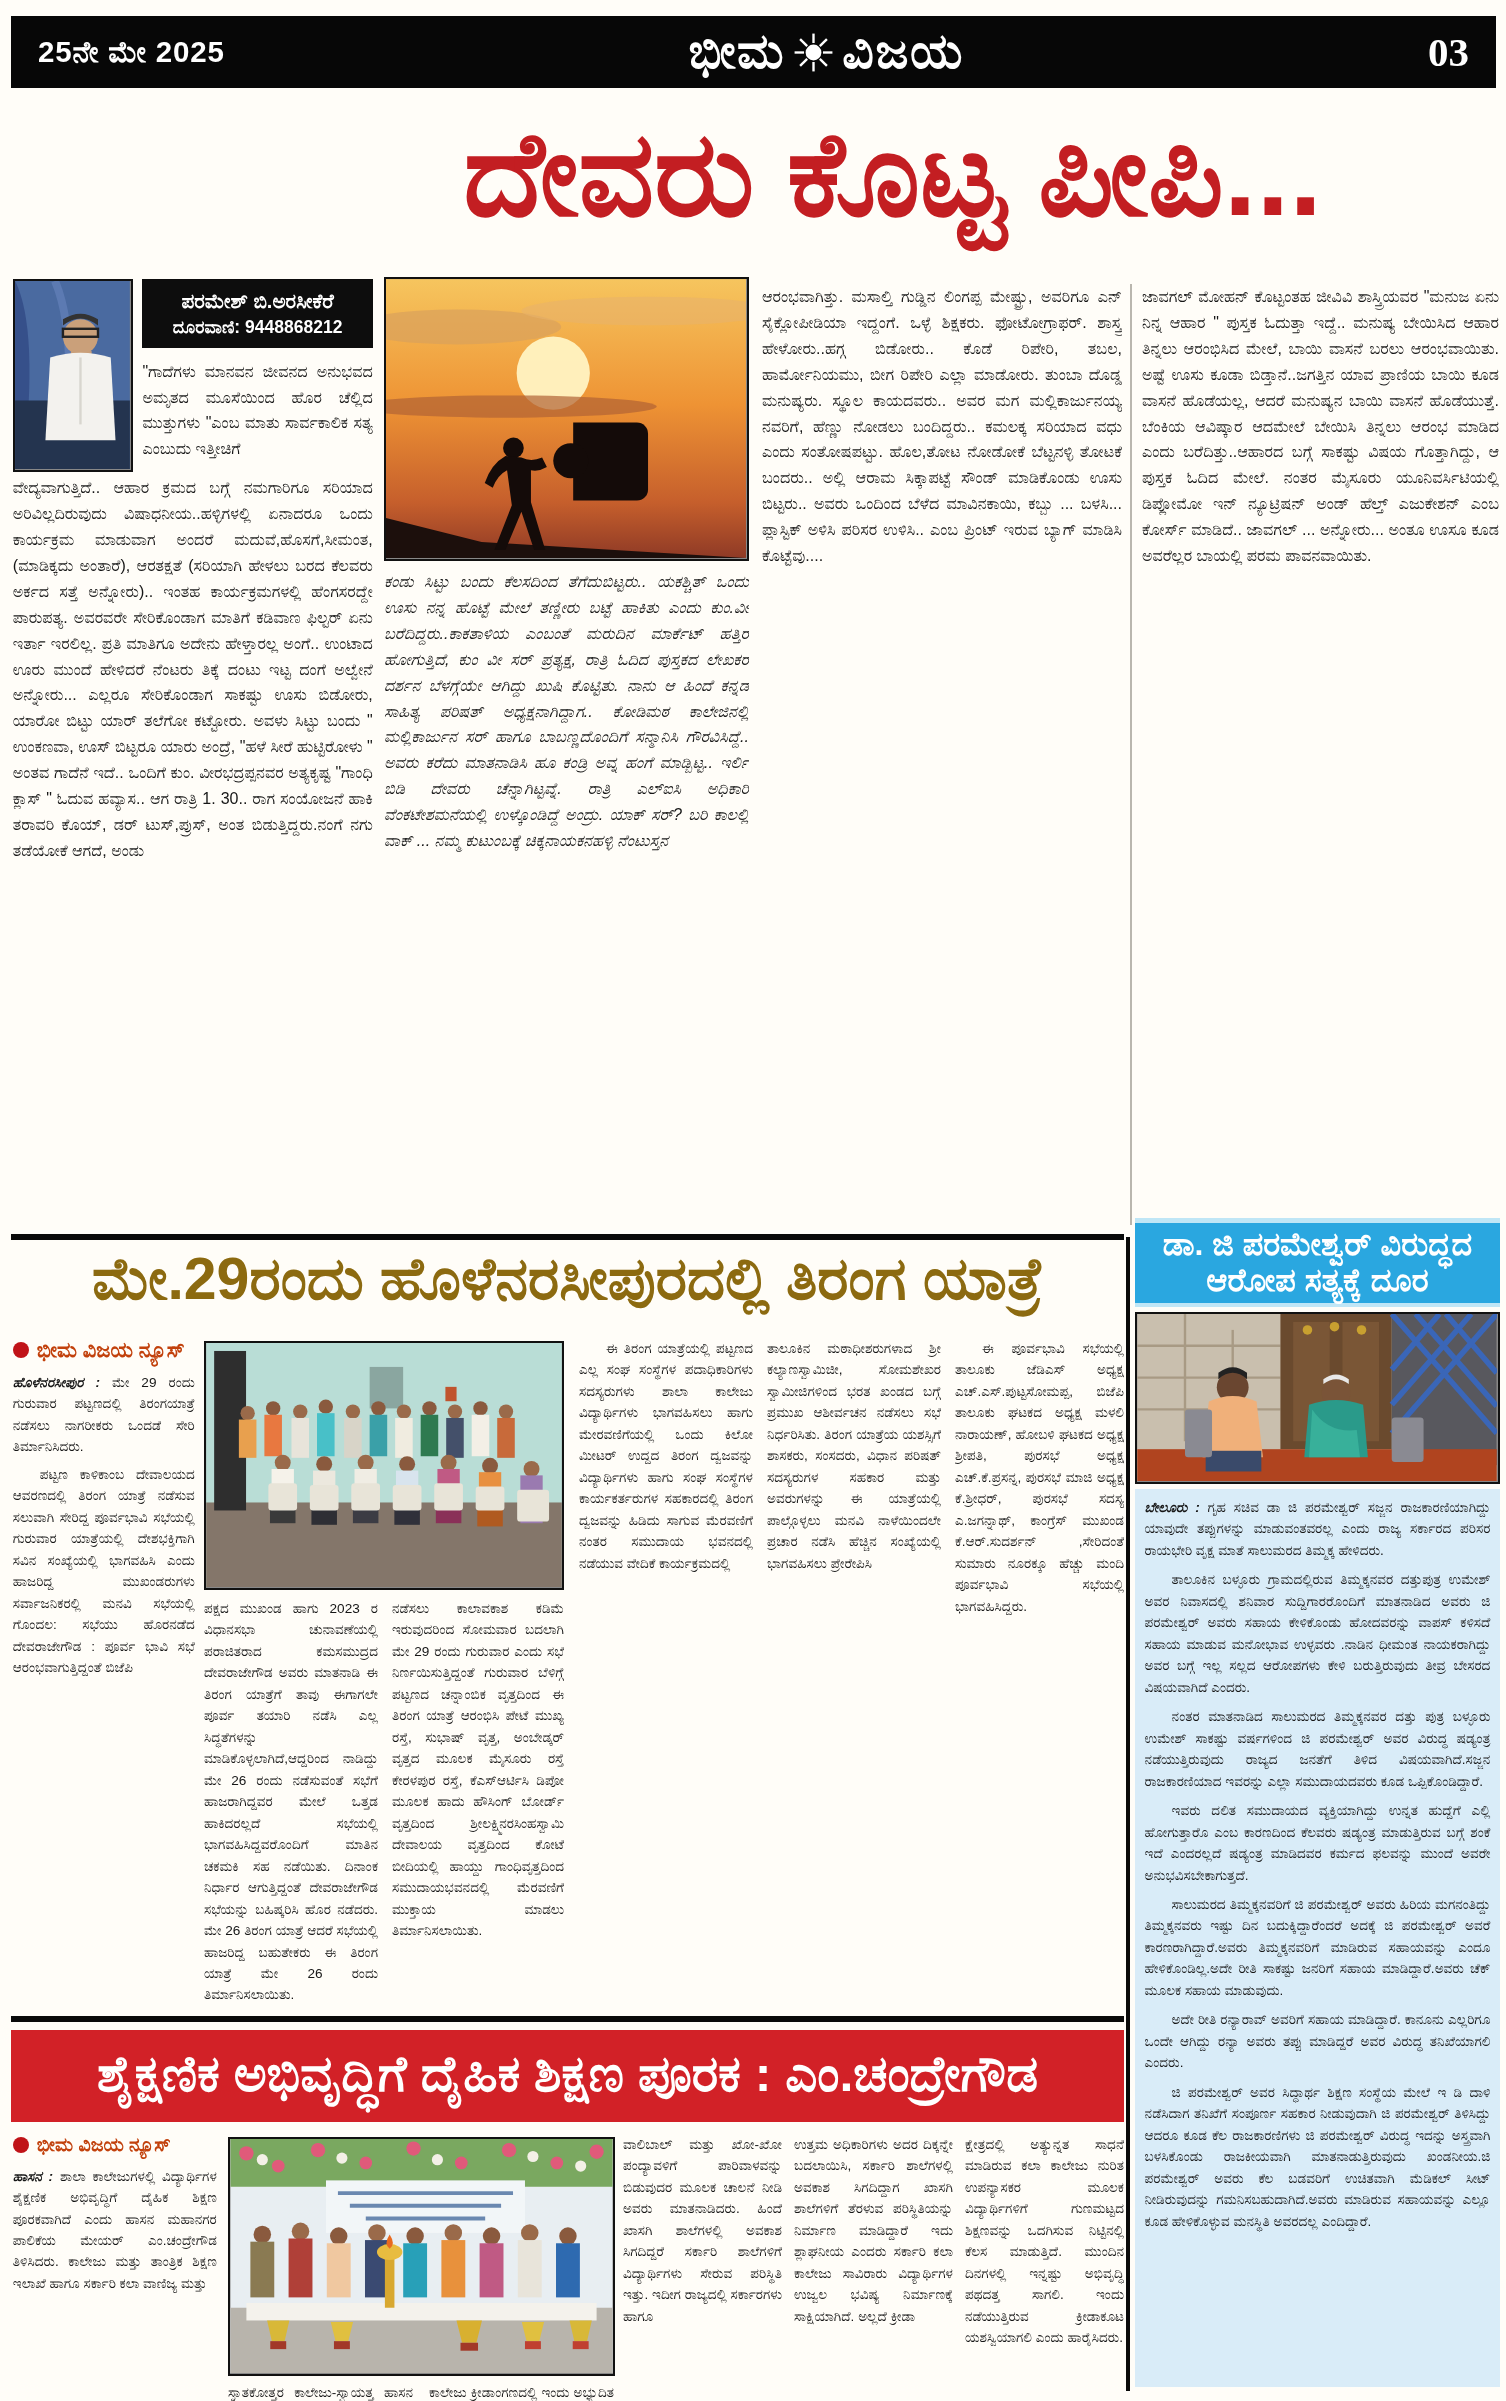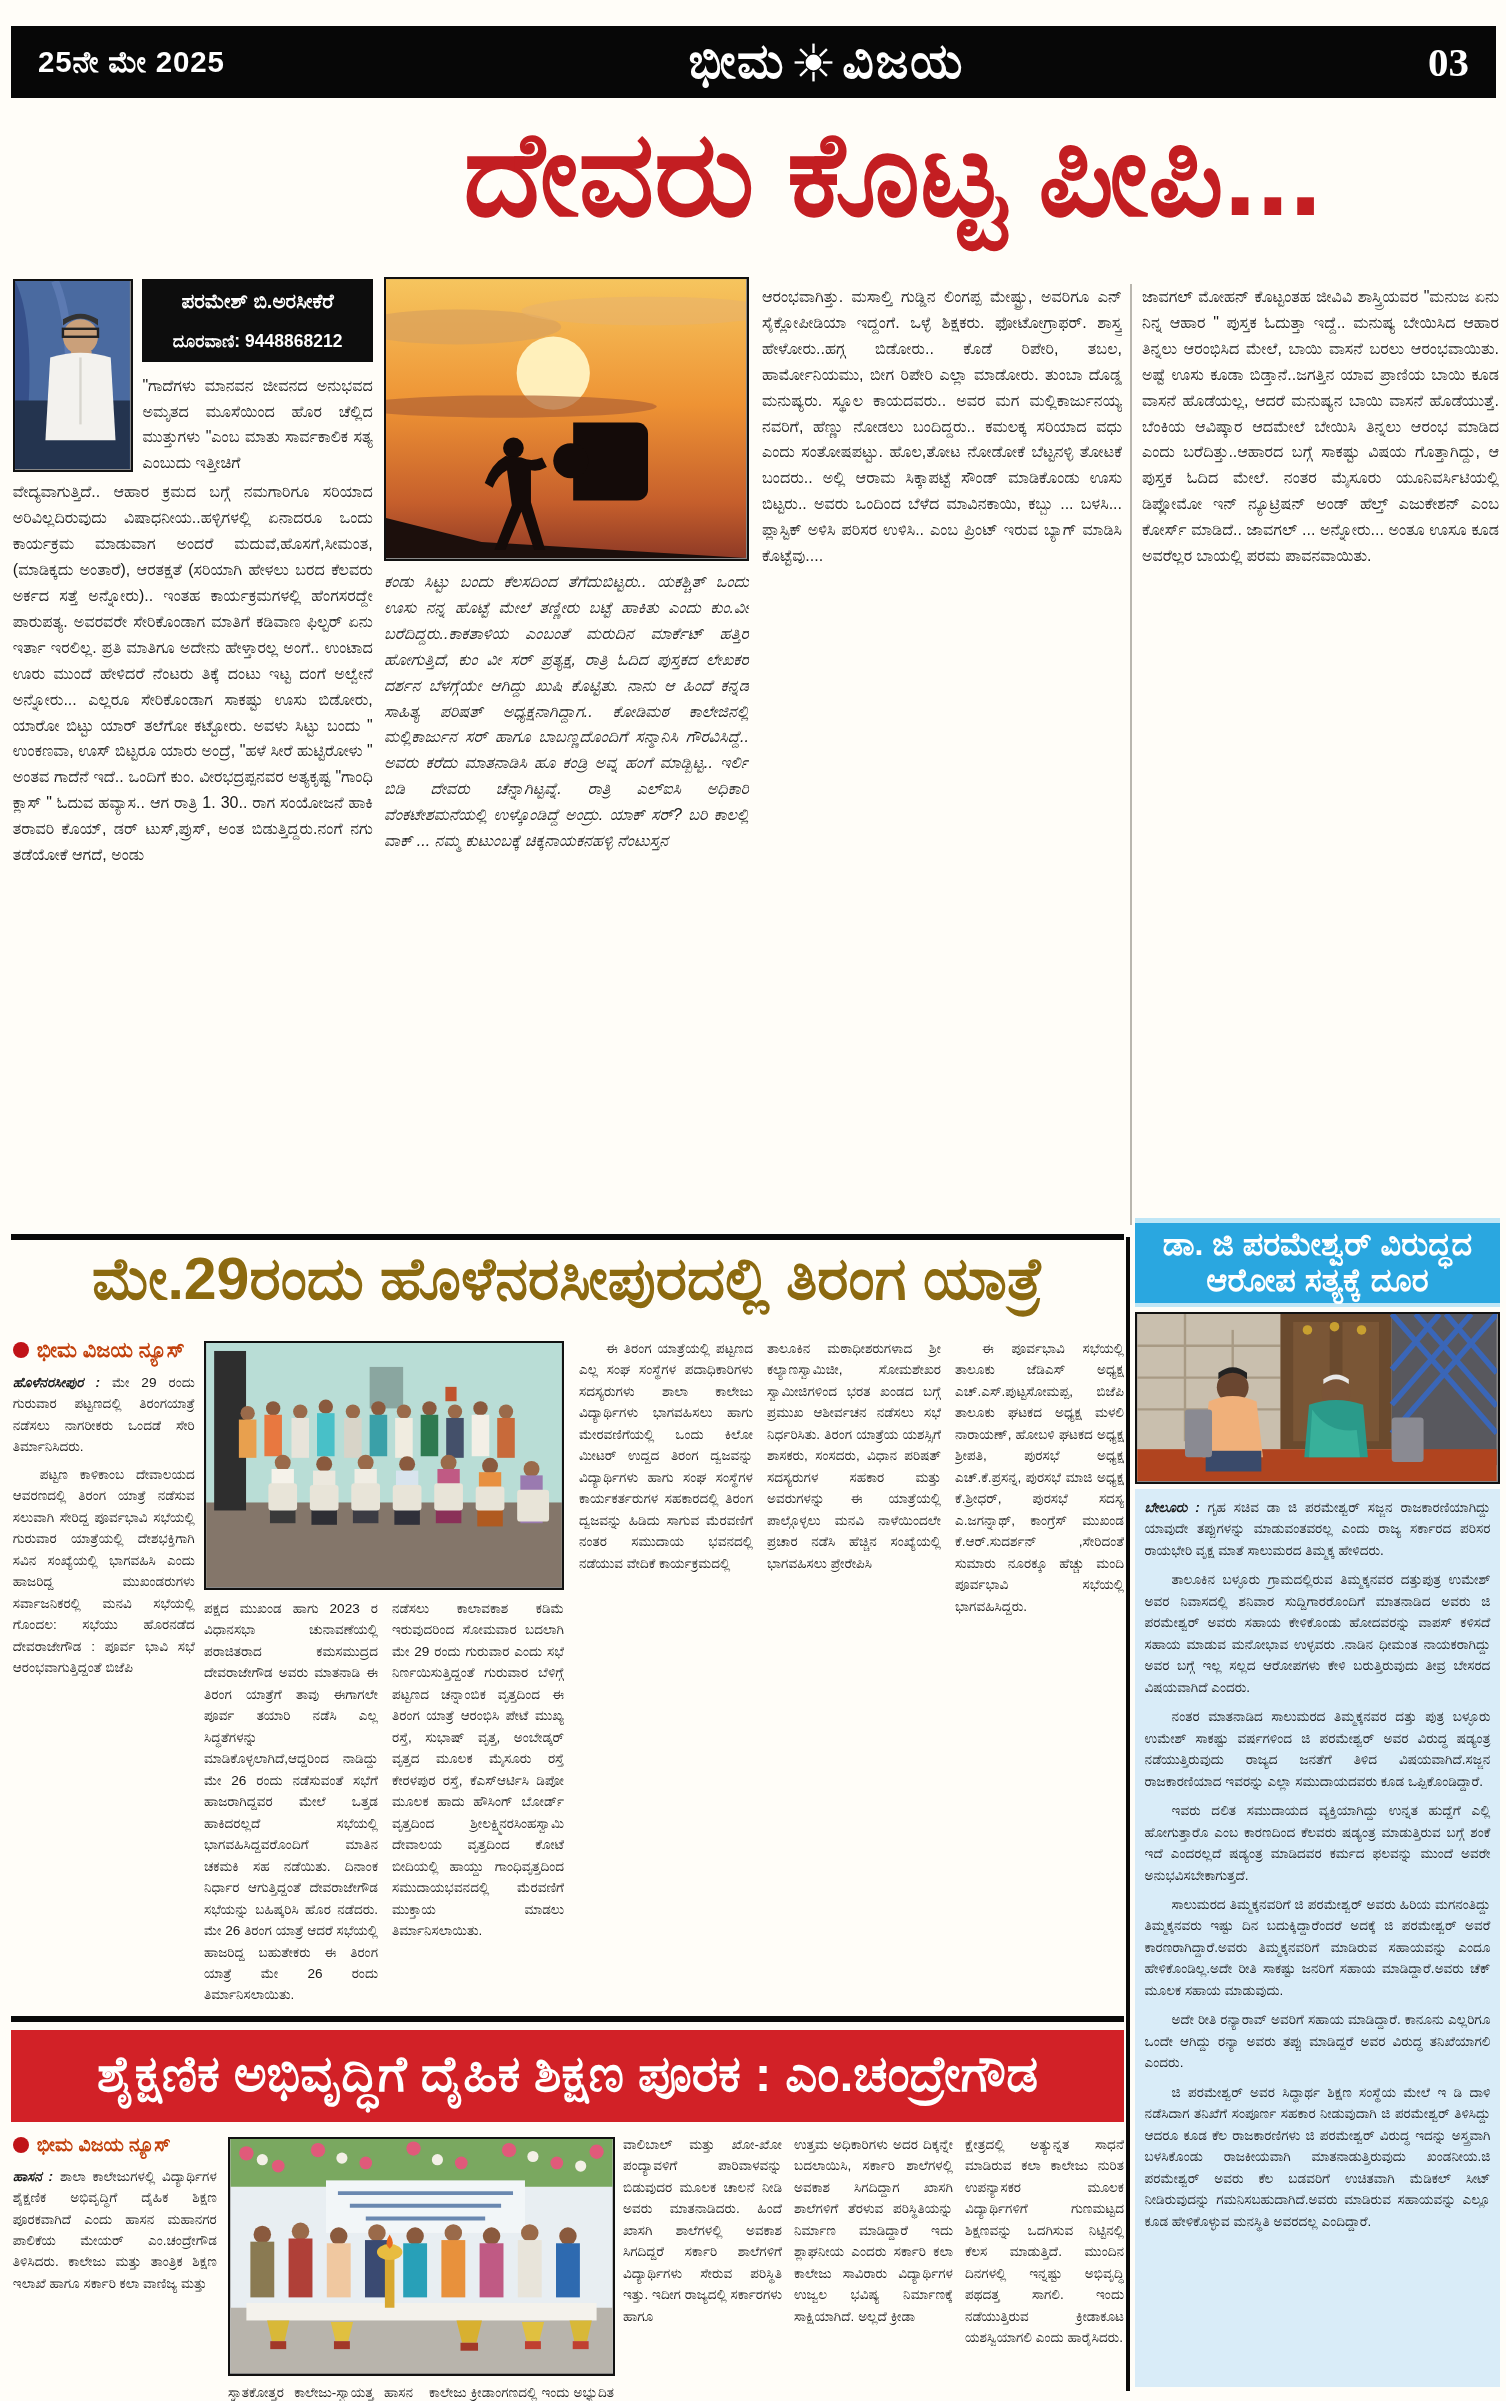--- a/index.html
+++ b/index.html
@@ -1,36 +1,36 @@
 <!DOCTYPE html>
 <html style="font-size:12.8px"><head>
 <meta charset="utf-8">
 <style>
   html,body{margin:0;padding:0;background:#e8e8e4;}
   #page{position:relative;width:1507px;height:2401px;background:#fffdf8;margin:0 auto;overflow:hidden;
         font-family:"Liberation Sans","DejaVu Sans",sans-serif;color:#101010;}
   
-  #topbar{position:absolute;left:11px;top:26px;width:1485px;height:72px;background:#070707;color:#fff;
+  #topbar{position:absolute;left:11px;top:16px;width:1485px;height:72px;background:#070707;color:#fff;
           display:flex;align-items:center;justify-content:space-between;padding:16px 27px;box-sizing:border-box;}
   #topbar .date{font-size:29.5px;font-weight:bold;letter-spacing:0.8px;}
   #topbar .masthead{display:flex;align-items:center;gap:8px;font-size:49px;font-weight:bold;letter-spacing:1.6px;text-align:right;}
   #topbar .pageno{font-size:41px;font-weight:bold;font-family:"Liberation Serif","DejaVu Serif",serif;}
   #topbar svg{display:block;}
   
   #main-headline{position:absolute;left:22px;top:89px;width:1300px;height:183px;
                  font-size:118px;line-height:171px;font-weight:bold;color:#c31e22;white-space:nowrap;text-align:right;}
   
   .body-txt{font-size:16px;line-height:1.62;text-align:justify;color:#161616;}
   .body-sm{font-size:13.6px;line-height:1.58;text-align:justify;color:#161616;}
   .col{position:absolute;overflow:hidden;box-sizing:border-box;}
   .indent{ text-indent:27px;}
   b.lead{font-weight:bold;font-style:italic;}
   
   #author-box{background:#0d0d0d;color:#fff;text-align:center;padding:11px 4.8px 9.6px;margin:0 0 11px 0;}
-  #author-box .a1{font-size:20px;font-weight:bold;margin-bottom:18px;}
+  #author-box .a1{font-size:20px;font-weight:bold;margin-bottom:4px;}
   #author-box .a2{font-size:17.5px;font-weight:bold;}
   
   .photo{position:absolute;border:2.4px solid #111;box-sizing:border-box;overflow:hidden;background:#888;}
   
   .hrule{position:absolute;background:#0a0a0a;}
   .vrule{position:absolute;background:#0a0a0a;}
   .vthin{position:absolute;background:#b9b6ae;width:1.6px;}
   
   #a2-headline{position:absolute;left:11px;top:1245px;width:1113px;text-align:center;
                font-size:59px;font-weight:bold;color:#8c6a10;}

